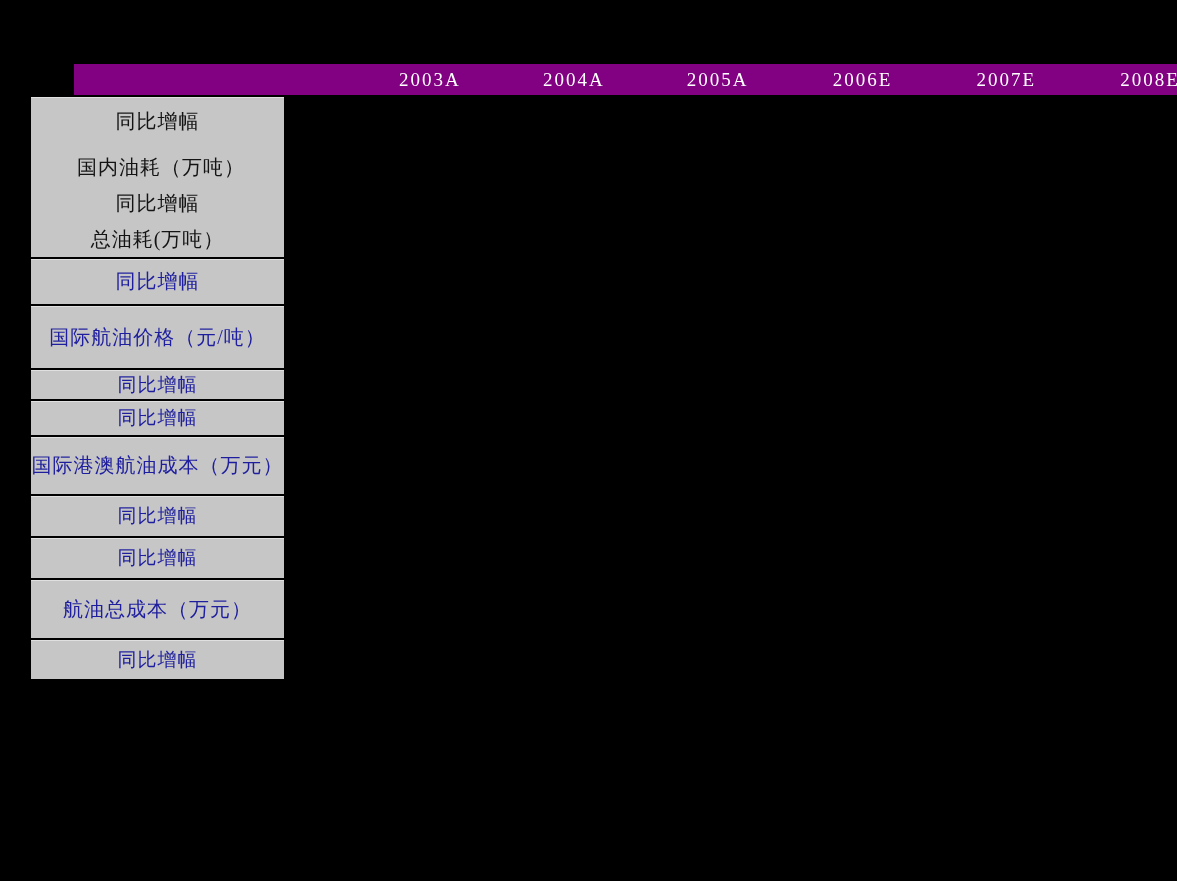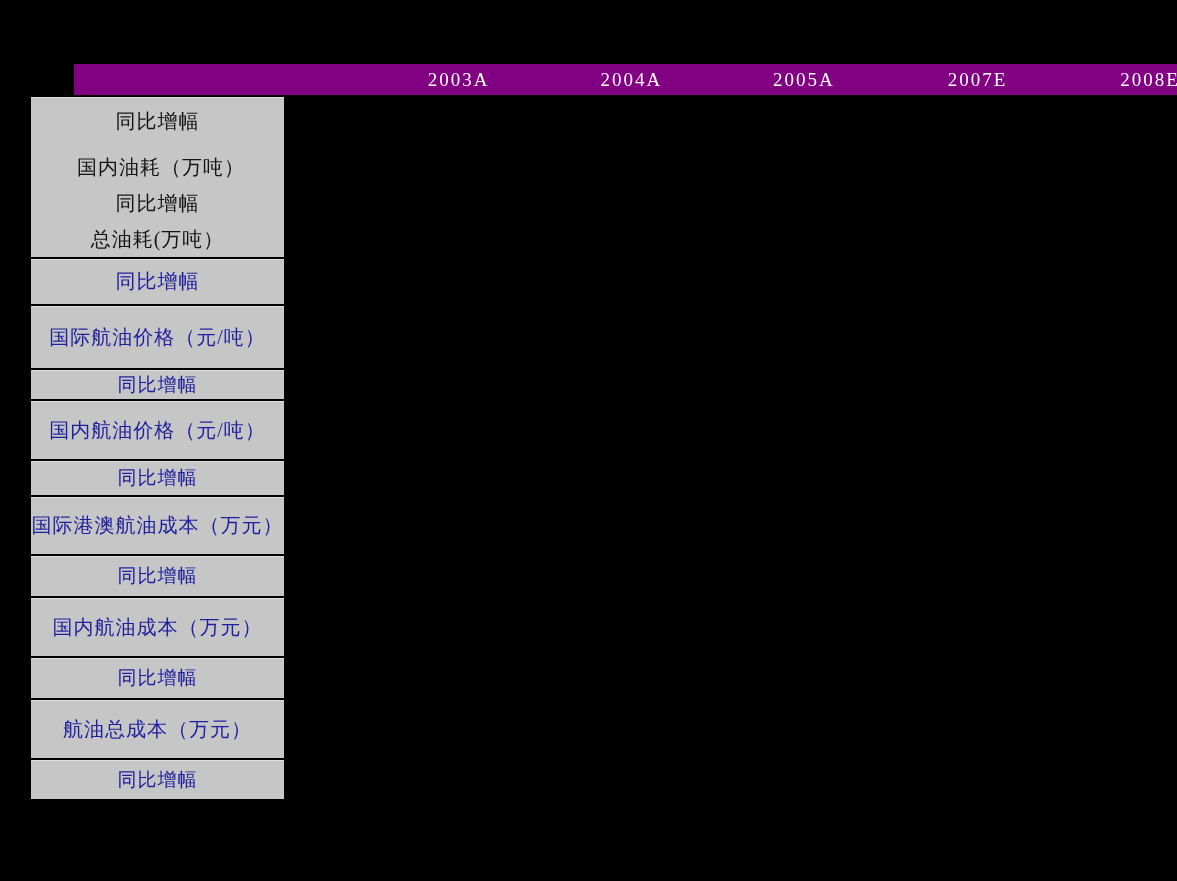--- a/index.html
+++ b/index.html
@@ -95,39 +95,38 @@
 </head>
 <body>
 
 <div class="stage">
 
   <div class="header-bar">
     <div class="header-spacer"></div>
     <div class="year-cell">2003A</div>
     <div class="year-cell">2004A</div>
     <div class="year-cell">2005A</div>
+    <div class="year-cell">2006E</div>
     <div class="year-cell">2007E</div>
     <div class="year-cell">2008E</div>
   </div>
 
   <div class="label-column">
 
     <div class="cell r1 multi black-text">
       <div class="line line-0">同比增幅</div>
       <div class="line line-1">国内油耗（万吨）</div>
       <div class="line line-2">同比增幅</div>
       <div class="line line-3">总油耗(万吨）</div>
     </div>
 
     <div class="cell r2">同比增幅</div>
     <div class="cell r3">国际航油价格（元/吨）</div>
     <div class="cell r4">同比增幅</div>
-    <div class="cell r5">国内航油价格（元/吨）</div>
     <div class="cell r6">同比增幅</div>
     <div class="cell r7">国际港澳航油成本（万元）</div>
     <div class="cell r8">同比增幅</div>
-    <div class="cell r9">国内航油成本（万元）</div>
     <div class="cell r10">同比增幅</div>
     <div class="cell r11">航油总成本（万元）</div>
     <div class="cell r12">同比增幅</div>
   </div>
 
 </div>
 
 </body></html>

